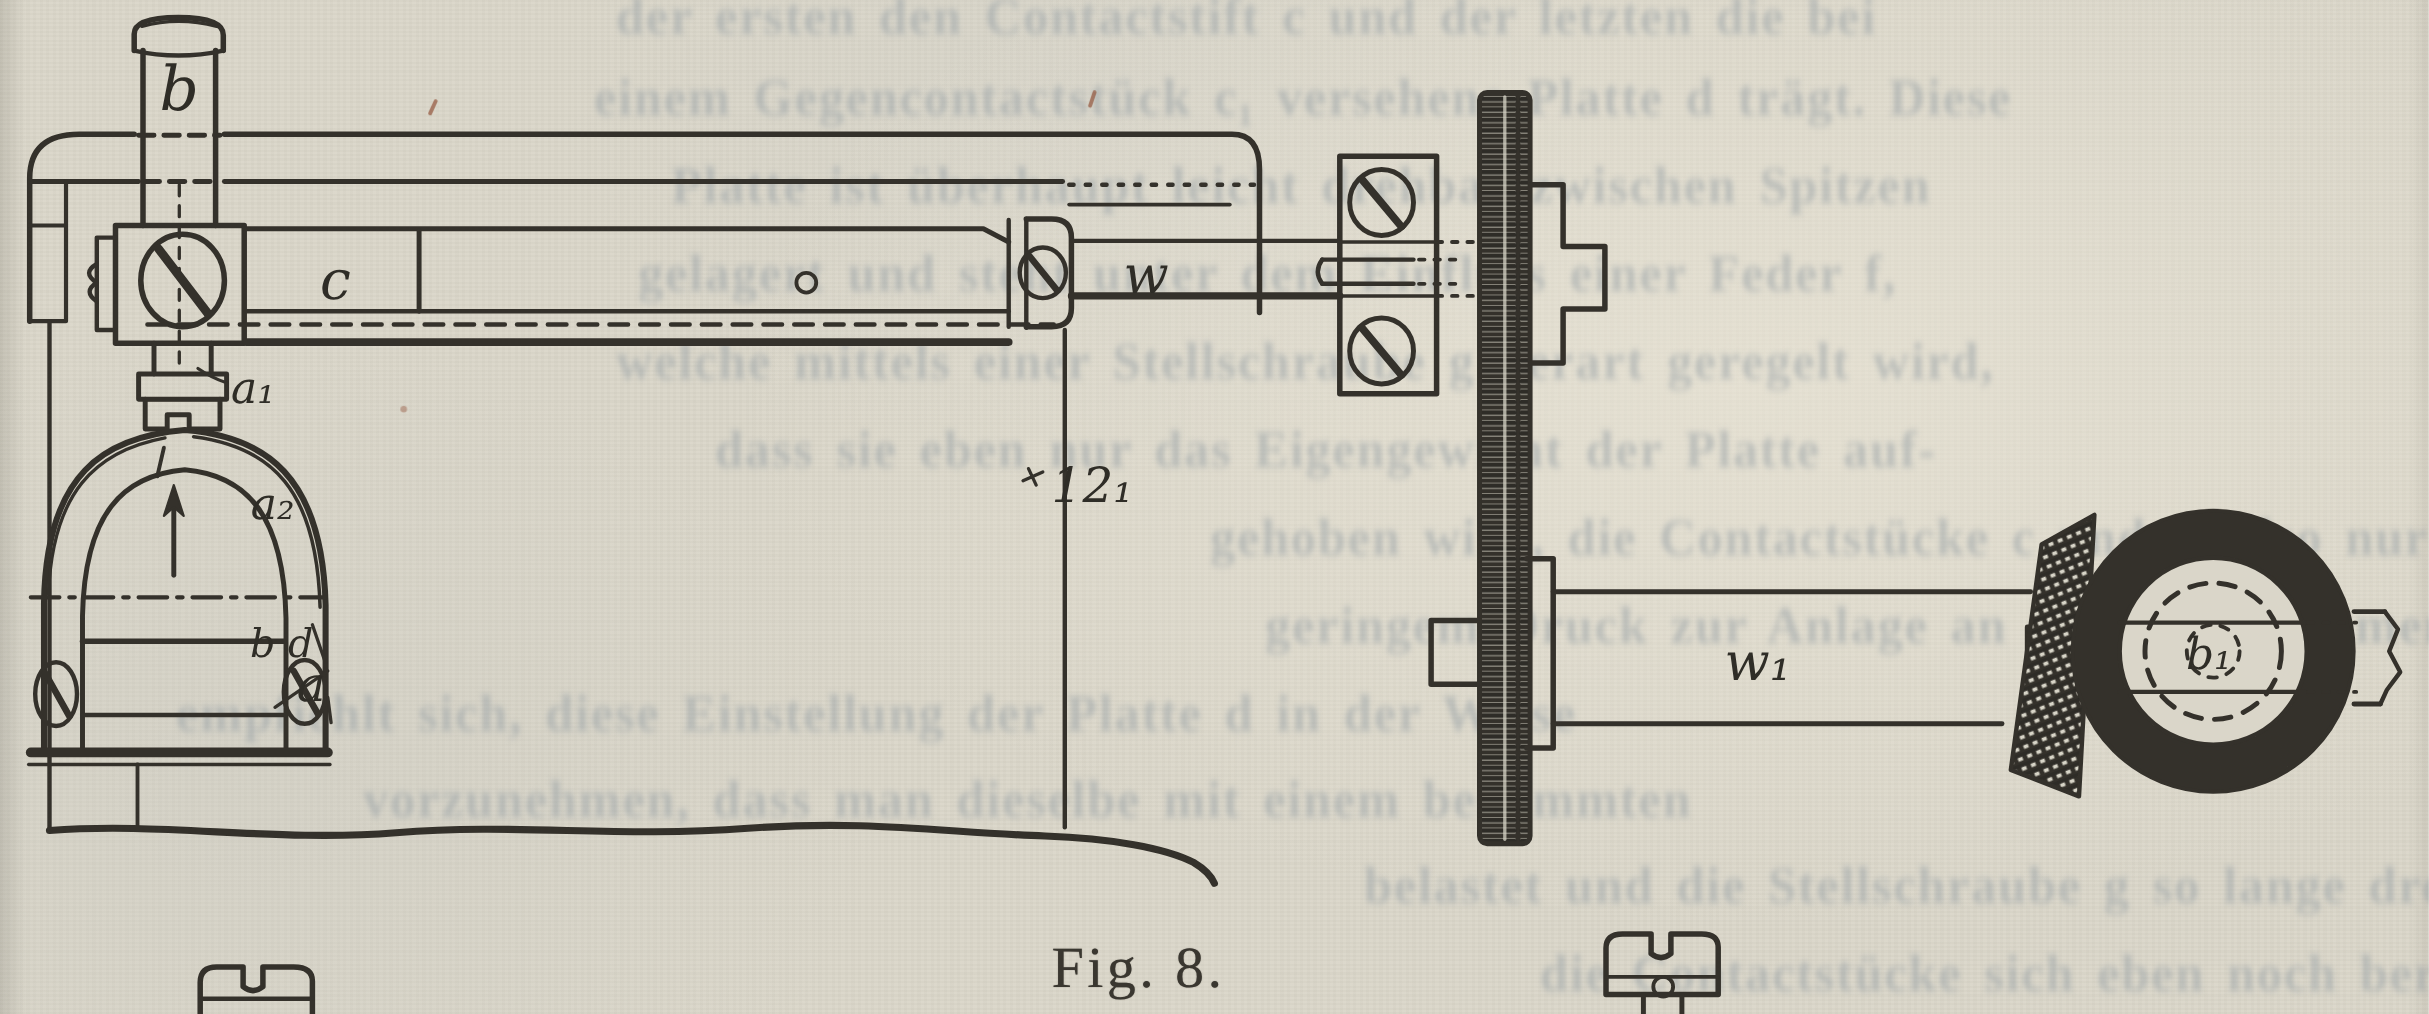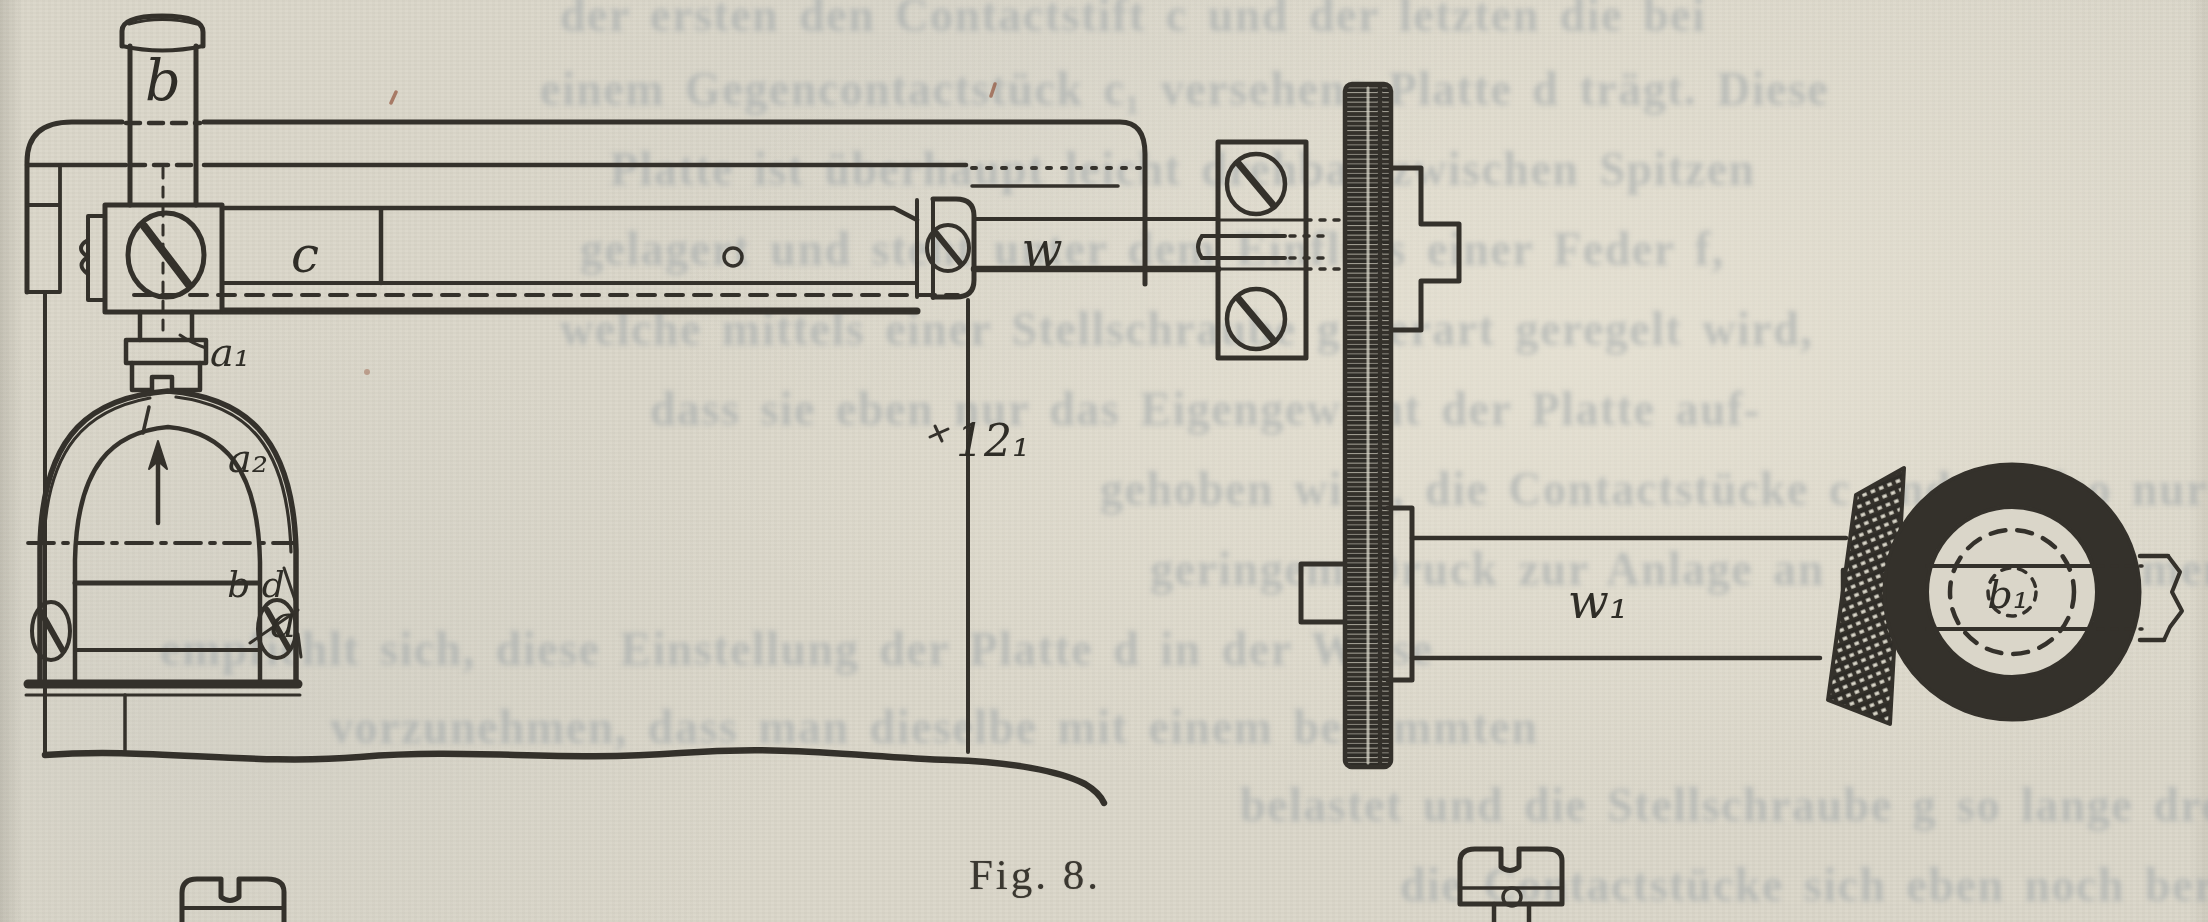--- a/index.html
+++ b/index.html
@@ -22,21 +22,21 @@
   .ghost{
     position:absolute;white-space:nowrap;
     font-family:"Liberation Serif",serif;font-weight:600;
     font-size:46px;letter-spacing:1.5px;word-spacing:7px;
     color:#97a0a5;opacity:0.50;filter:blur(2.6px);
     transform:scaleY(1.04);
   }
   .drawing{position:absolute;left:0;top:0;}
   .caption{
     position:absolute;left:870px;top:850px;width:330px;text-align:center;
-    font-family:"Liberation Serif",serif;font-size:43px;color:#3a3730;
+    font-family:"Liberation Serif",serif;font-size:53px;color:#3a3730;
     letter-spacing:3px;text-shadow:0 0 1px rgba(58,55,48,0.55);
   }
   svg text{font-family:"DejaVu Serif","Liberation Serif",serif;font-style:italic;fill:#2f2d27;}
 </style>
 </head>
 <body>
 
 <div class="page">
   <div class="edgeL"></div>
   <div class="edgeR"></div>

